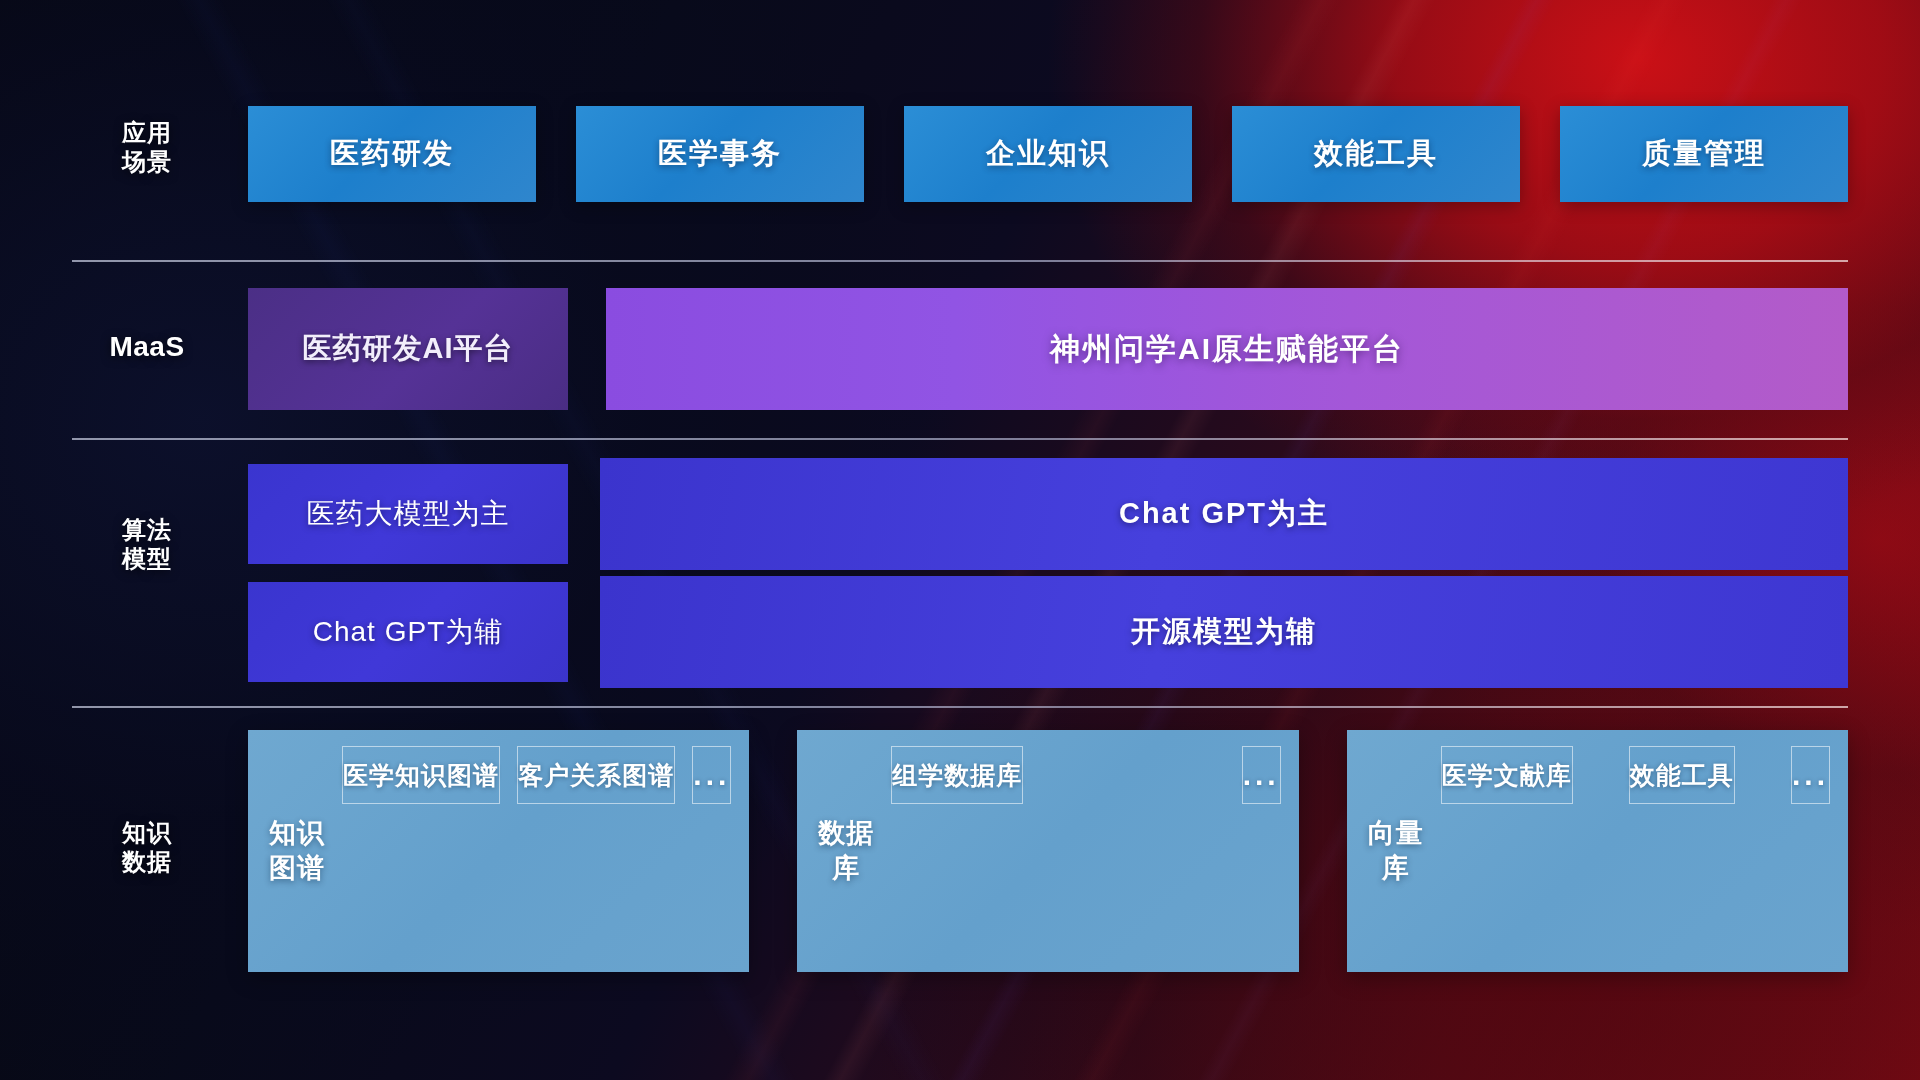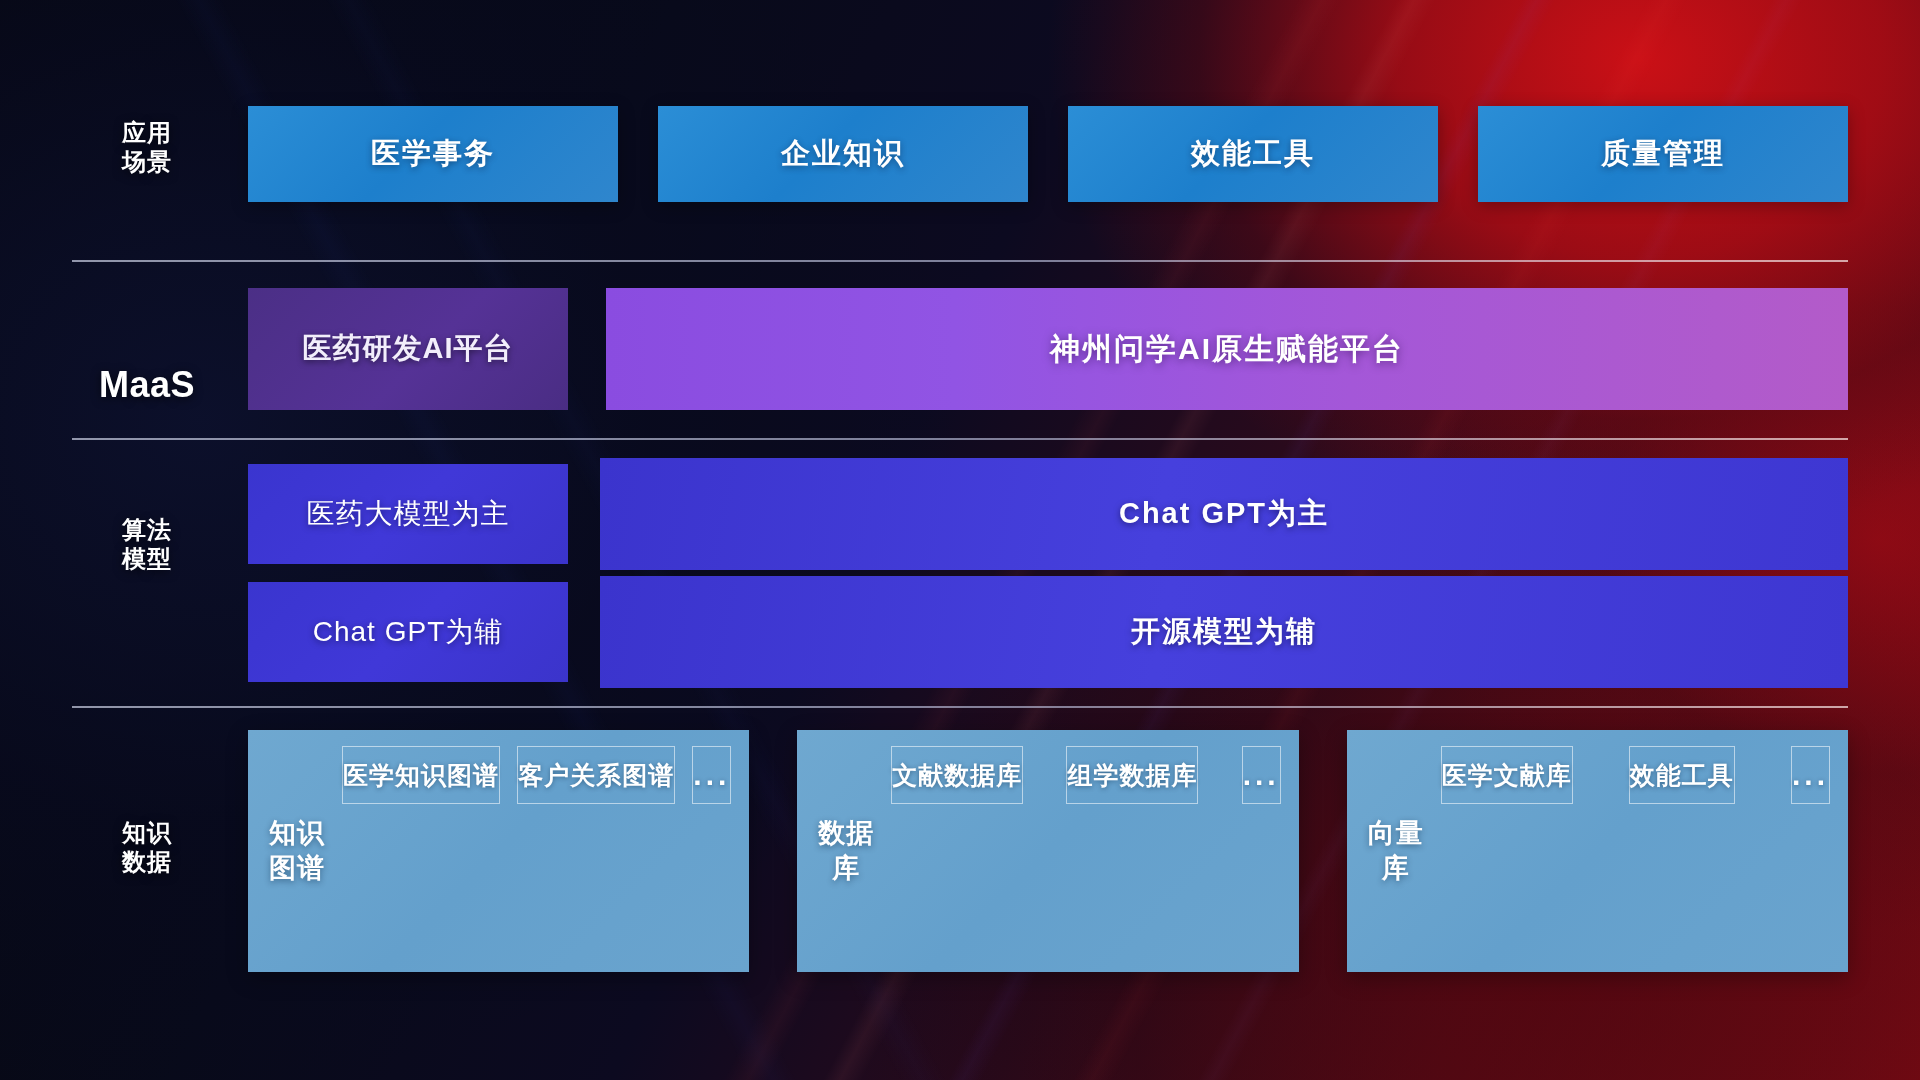--- a/index.html
+++ b/index.html
@@ -57,21 +57,21 @@
     width: 150px;
     text-align: center;
     color: #ffffff;
     font-weight: 700;
     font-size: 24px;
     line-height: 1.22;
     letter-spacing: 1px;
     text-shadow: 0 2px 10px rgba(0,0,0,0.65);
     white-space: pre-line;
   }
-  .row-label.maas { font-size: 36px; letter-spacing: 0.5px; margin-top: 33px; }
+  .row-label.maas { font-size: 28px; letter-spacing: 0.5px; }
 
   .divider {
     position: absolute;
     left: 72px;
     width: 1776px;
     height: 2px;
     background: linear-gradient(90deg, rgba(215,220,240,0.78) 0%, rgba(200,205,235,0.70) 55%, rgba(245,225,225,0.85) 100%);
     opacity: 0.85;
   }
 
@@ -164,20 +164,21 @@
 </head>
 <body>
 
 <div id="stage">
   <div id="streaks"></div>
   <div id="dots"></div>
 
   <div class="row-label" style="top:118px;">应用
 场景</div>
   <div class="row" id="apps">
+    <div class="app-box">医药研发</div>
     <div class="app-box">医学事务</div>
     <div class="app-box">企业知识</div>
     <div class="app-box">效能工具</div>
     <div class="app-box">质量管理</div>
   </div>
 
   <div class="divider" style="top:260px;"></div>
 
   <div class="row-label maas" style="top:330px;">MaaS</div>
   <div class="row" id="maas">
@@ -211,21 +212,20 @@
         <div class="know-item">医学知识图谱</div>
         <div class="know-item">客户关系图谱</div>
         <div class="know-item ellipsis">...</div>
       </div>
     </div>
 
     <div class="know-group">
       <div class="know-side">数据
 库</div>
       <div class="know-items">
-        <div class="know-item">文献数据库</div>
         <div class="know-item">组学数据库</div>
         <div class="know-item ellipsis">...</div>
       </div>
     </div>
 
     <div class="know-group">
       <div class="know-side">向量
 库</div>
       <div class="know-items">
         <div class="know-item">医学文献库</div>

